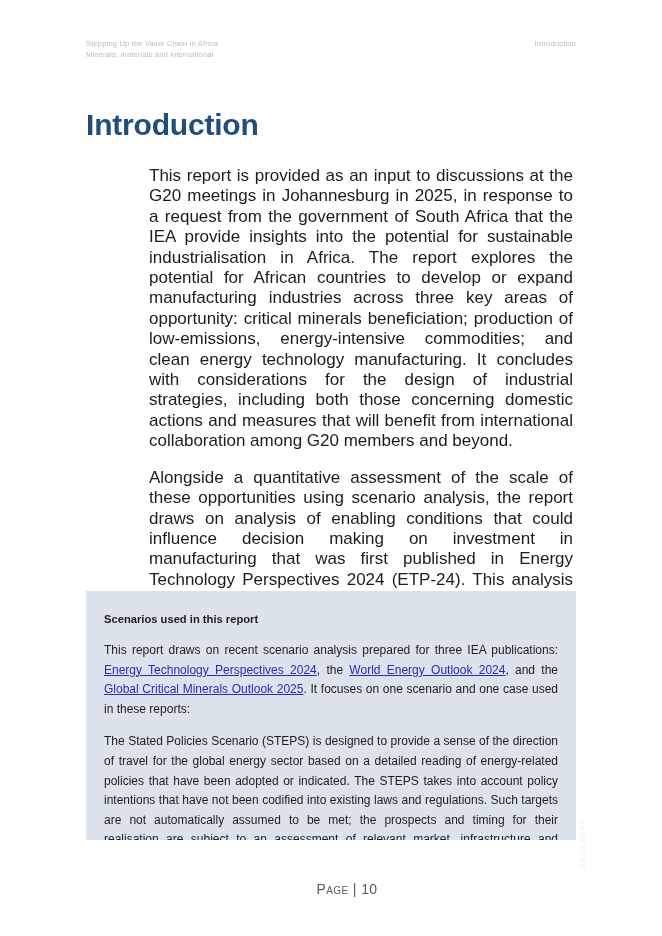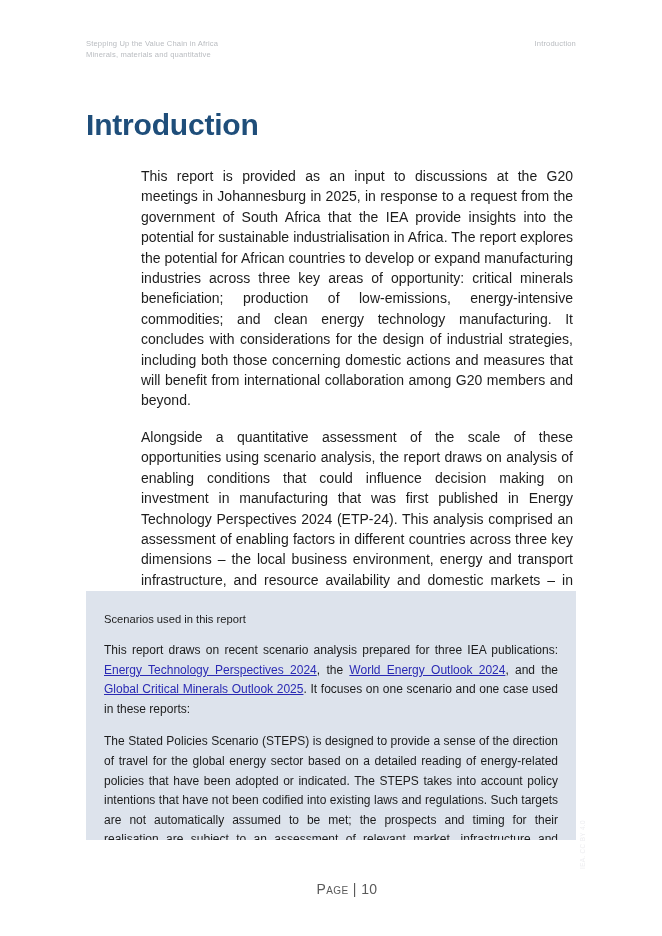--- a/index.html
+++ b/index.html
@@ -61,22 +61,22 @@
   }
 
   
   .body-col {
     position: absolute;
     top: 166px;
     left: 133px;
     width: 440px;
   }
   .body-col p {
-    margin: 0 0 16px 8px;
-    font-size: 14px;
+    margin: 0 0 16px 16px;
+    font-size: 17px;
     line-height: 20.4px;
     color: #1c1c1c;
     text-align: justify;
     text-justify: inter-word;
   }
   .body-col p:last-child { margin-bottom: 0; }
 
   
   .scenario-box {
     position: absolute;
@@ -86,21 +86,21 @@
     height: 249px;
     background: #dde3ec;
     box-sizing: border-box;
     padding: 20px 18px 0 18px;
     overflow: hidden;
   }
   .scenario-box h2 {
     margin: 0 0 14px 0;
     font-size: 11.2px;
     line-height: 16px;
-    font-weight: normal;
+    font-weight: bold;
     color: #1c1c1c;
   }
   .scenario-box p {
     margin: 0 0 13px 0;
     font-size: 12px;
     line-height: 19.6px;
     color: #1c1c1c;
     text-align: justify;
     text-justify: inter-word;
   }
@@ -139,21 +139,21 @@
   }
 </style>
 </head>
 <body>
 
 <div class="page">
 
   <div class="running-head">
     <div class="running-head-left">
       <span>Stepping Up the Value Chain in Africa</span>
-      <span class="line2">Minerals, materials and quantitative</span>
+      <span class="line2">Minerals, materials and international</span>
     </div>
     <div class="running-head-right">Introduction</div>
   </div>
 
   <h1 class="chapter-title">Introduction</h1>
 
   <div class="body-col">
     <p>This report is provided as an input to discussions at the G20 meetings in Johannesburg in 2025, in response to a request from the government of South Africa that the IEA provide insights into the potential for sustainable industrialisation in Africa. The report explores the potential for African countries to develop or expand manufacturing industries across three key areas of opportunity: critical minerals beneficiation; production of low-emissions, energy-intensive commodities; and clean energy technology manufacturing. It concludes with considerations for the design of industrial strategies, including both those concerning domestic actions and measures that will benefit from international collaboration among G20 members and beyond.</p>
     <p>Alongside a quantitative assessment of the scale of these opportunities using scenario analysis, the report draws on analysis of enabling conditions that could influence decision making on investment in manufacturing that was first published in Energy Technology Perspectives 2024 (ETP-24). This analysis comprised an assessment of enabling factors in different countries across three key dimensions – the local business environment, energy and transport infrastructure, and resource availability and domestic markets – in order to identify specific opportunities tailored to the potential of different countries. The analysis reflects existing conditions in a country, and not possible future developments, such as those related to policies, costs or demographics. A full list of the enabling factors and the indicators for each factor can be found in ETP-24.</p>
   </div>

